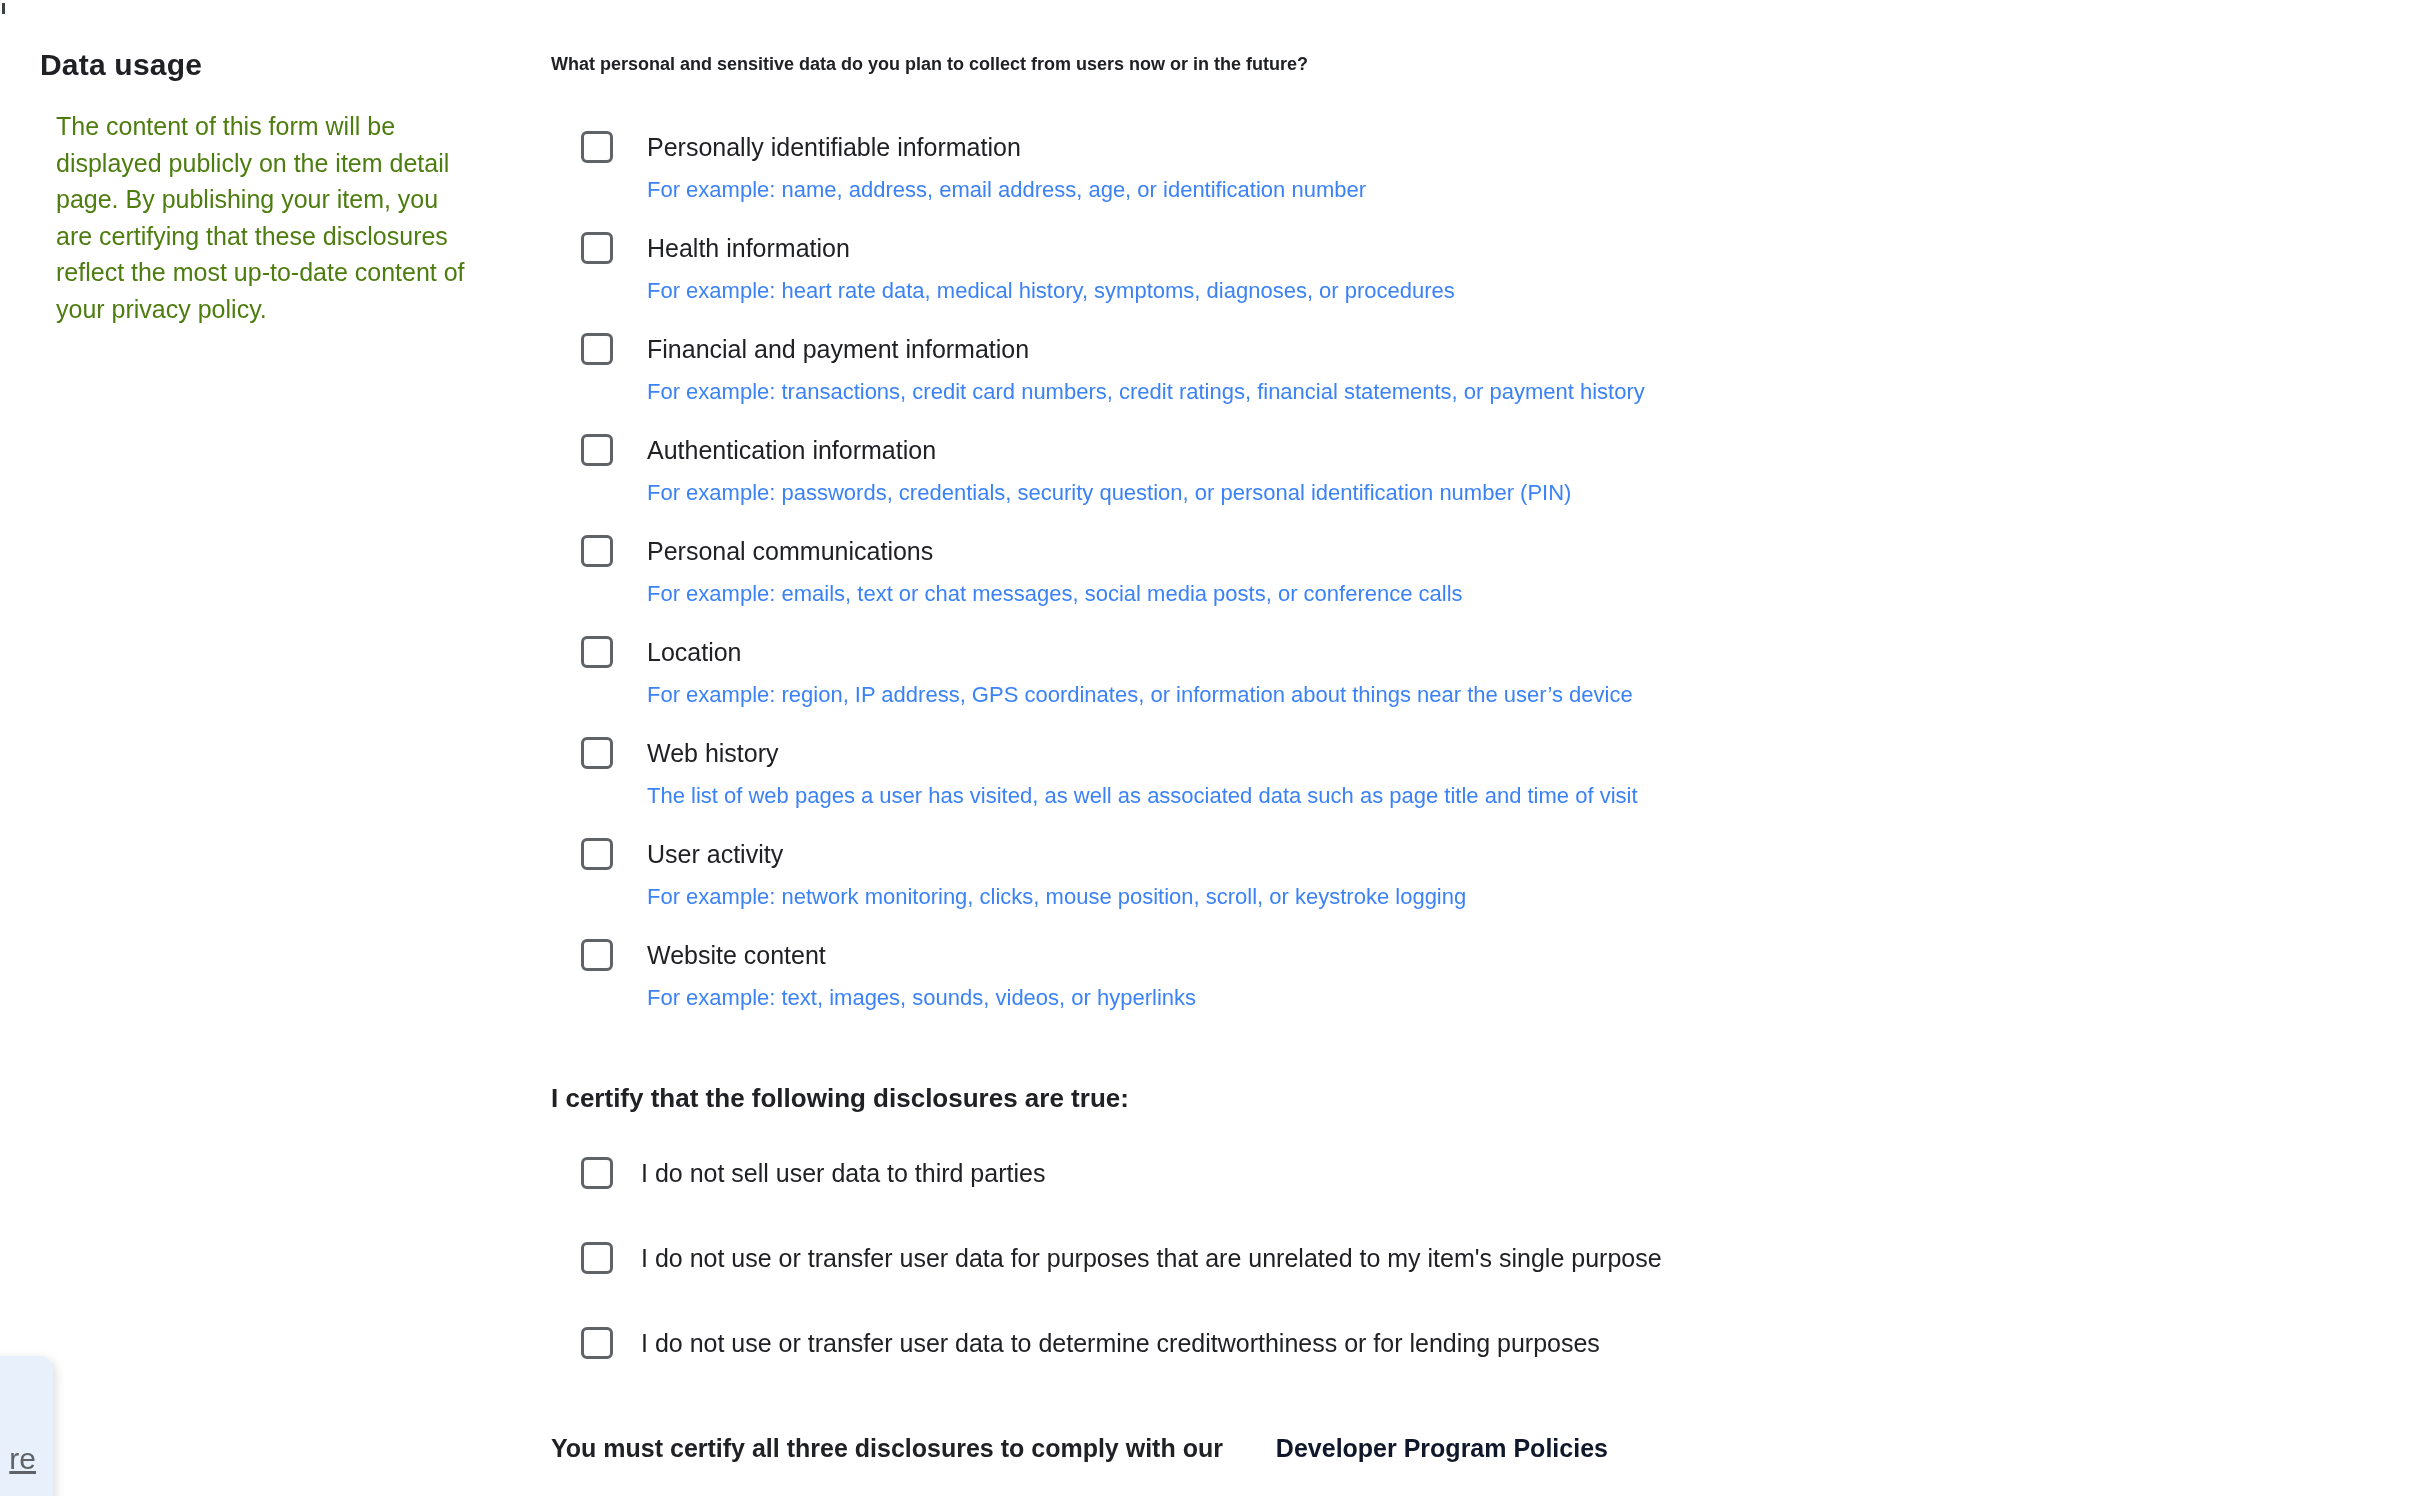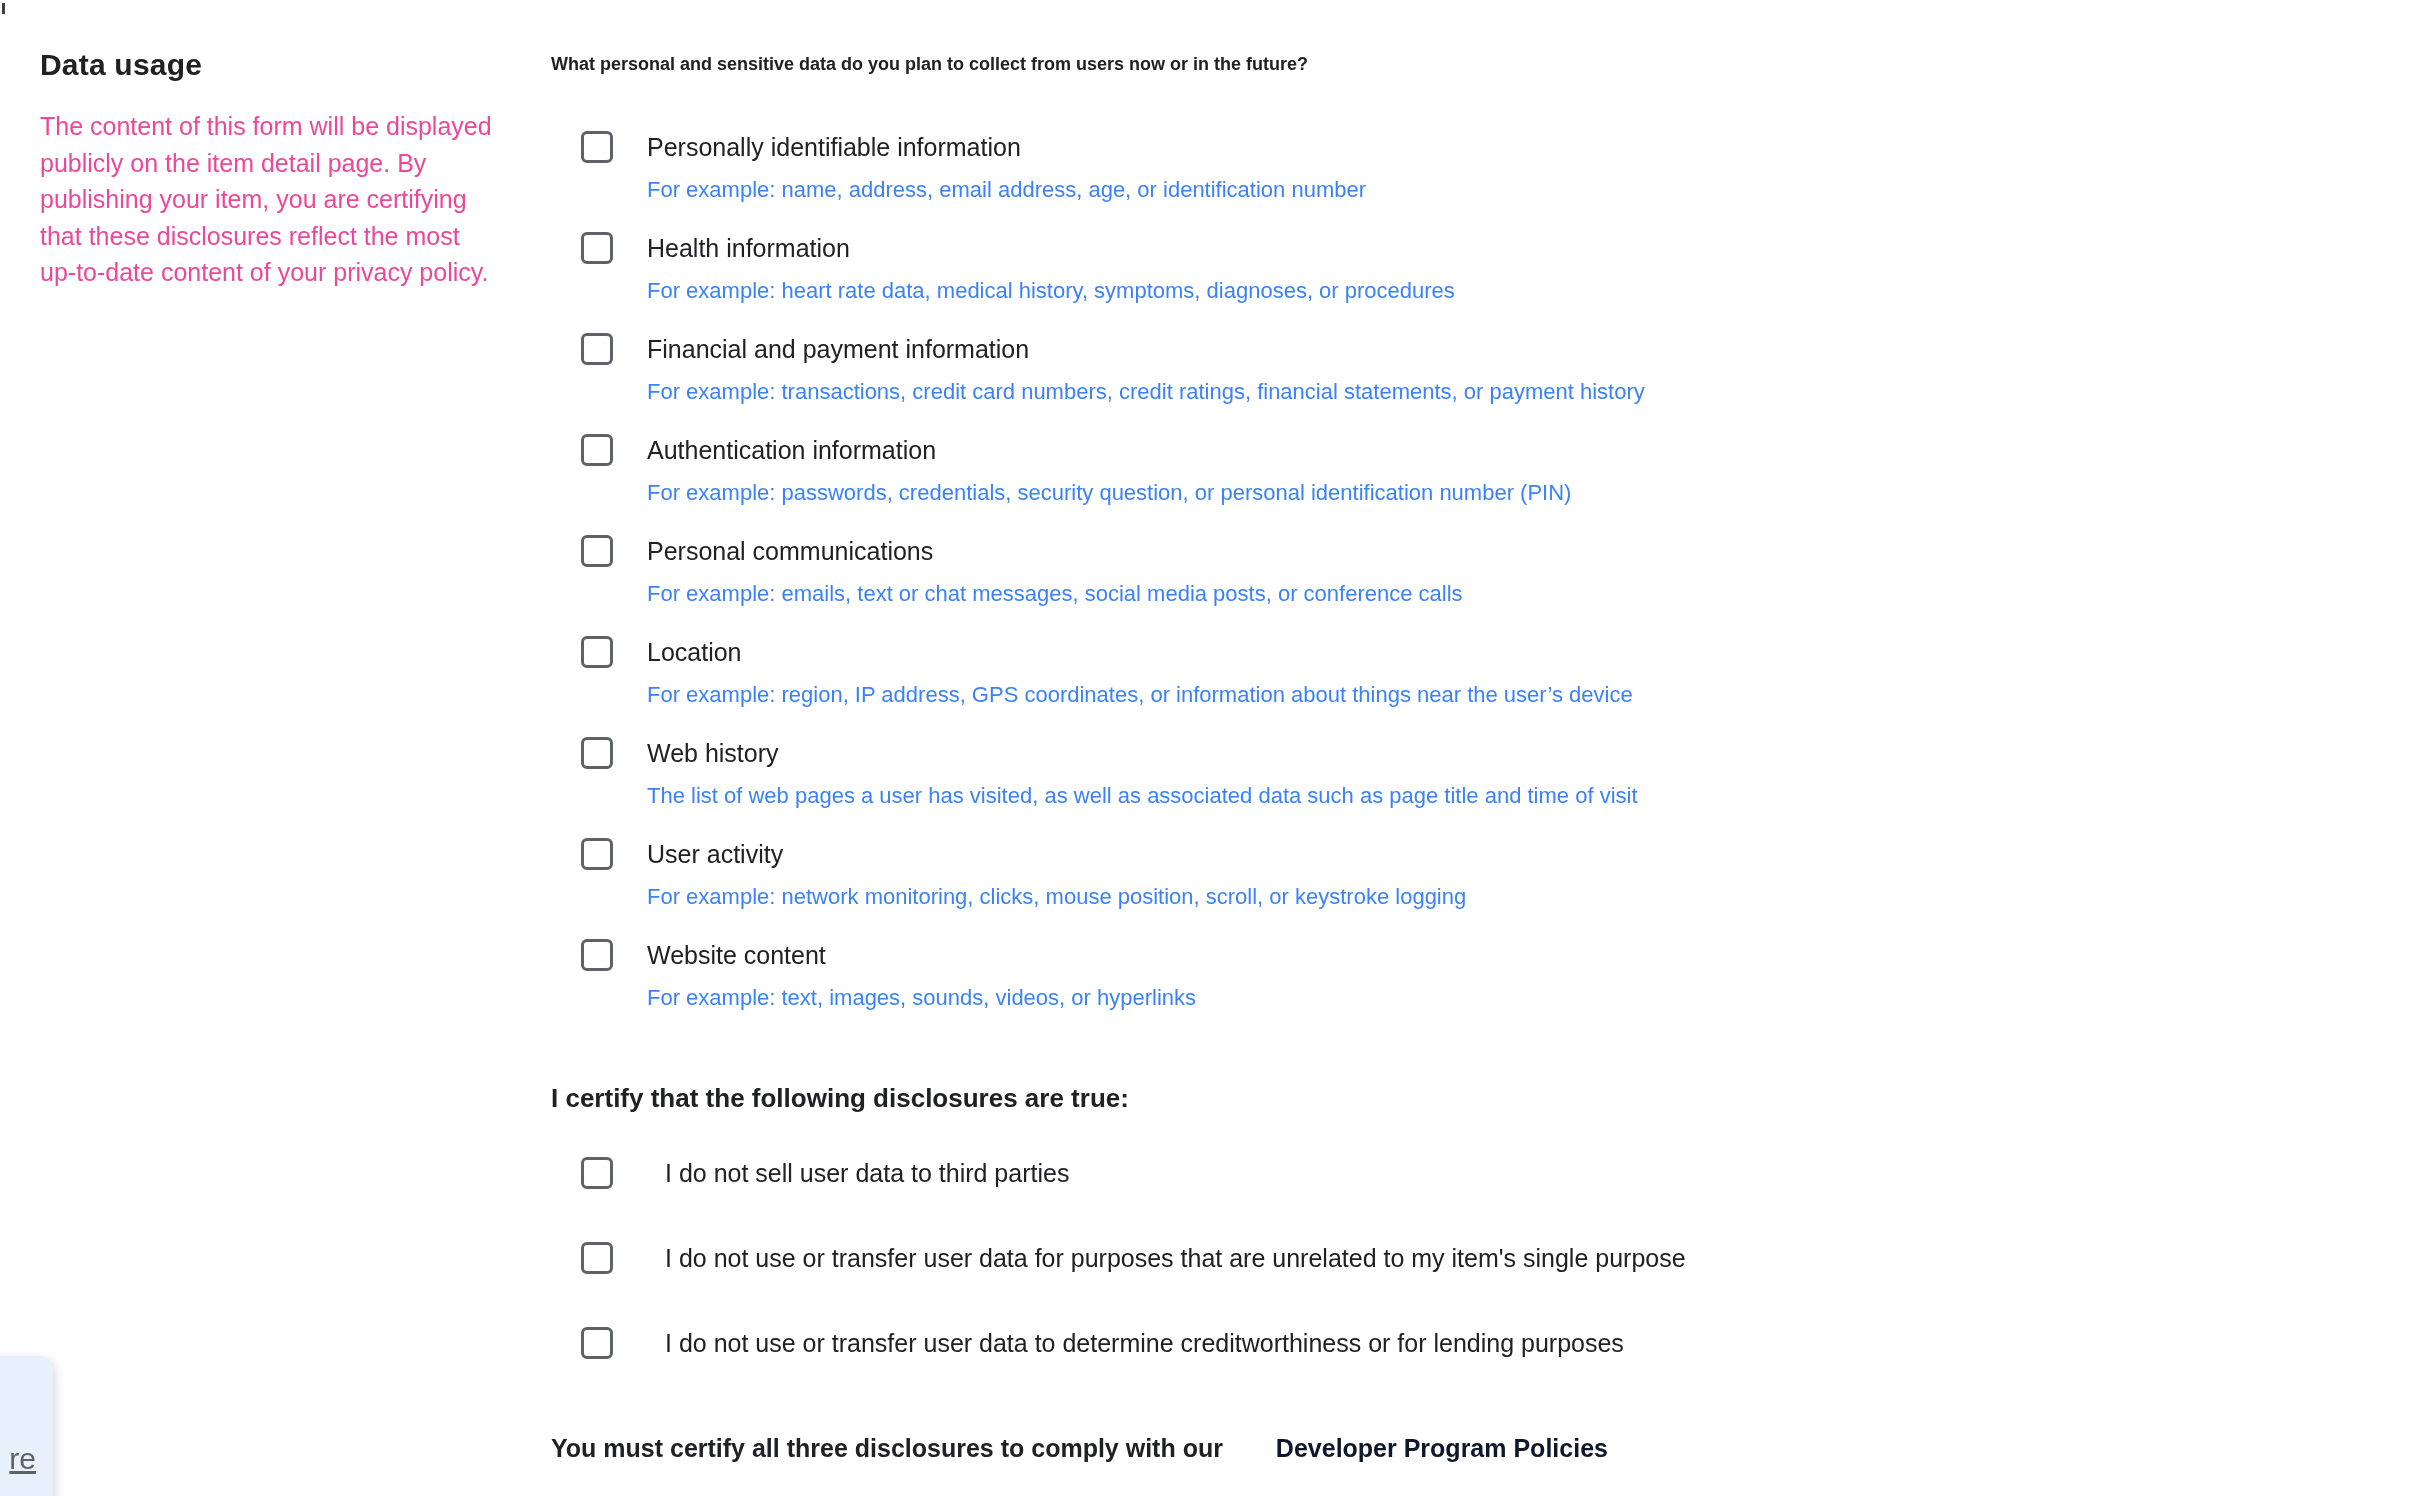--- a/index.html
+++ b/index.html
@@ -21,24 +21,24 @@
     width: 452px;
   }
   .sidebar-title {
     margin: 0 0 26px 0;
     font-size: 30px;
     font-weight: 600;
     letter-spacing: 0.2px;
     color: #202124;
   }
   .sidebar-desc {
-    margin: 0;
+    margin: 16px;
     font-size: 25px;
     line-height: 36.5px;
-    color: #ec4899;
+    color: #4d7c0f;
   }
 
   
   .main {
     position: absolute;
     left: 551px;
     top: 0;
     width: 1760px;
   }
   .question {
@@ -89,21 +89,21 @@
     color: #202124;
   }
   .cert-list { margin-top: 42px; }
   .cert-item {
     display: flex;
     align-items: center;
     margin-left: 30px;
     margin-bottom: 53px;
   }
   .cert-label {
-    margin-left: 52px;
+    margin-left: 28px;
     font-size: 25px;
     line-height: 32px;
     color: #202124;
   }
 
   .footer-note {
     margin: 73px 0 0 0;
     font-size: 25px;
     line-height: 32px;
     font-weight: 700;

